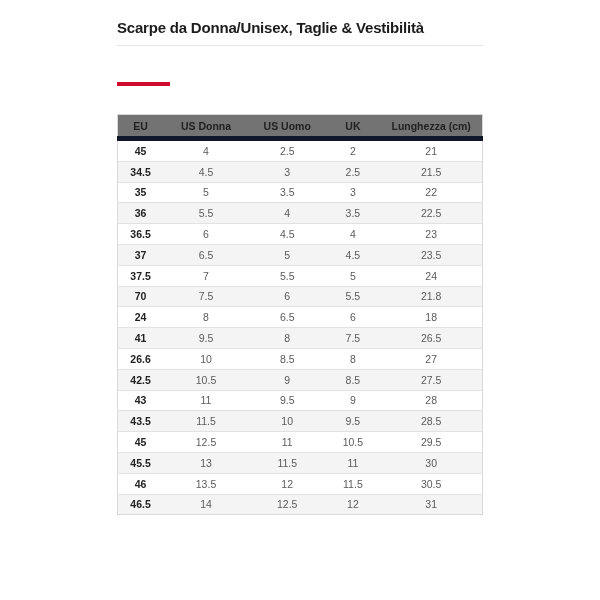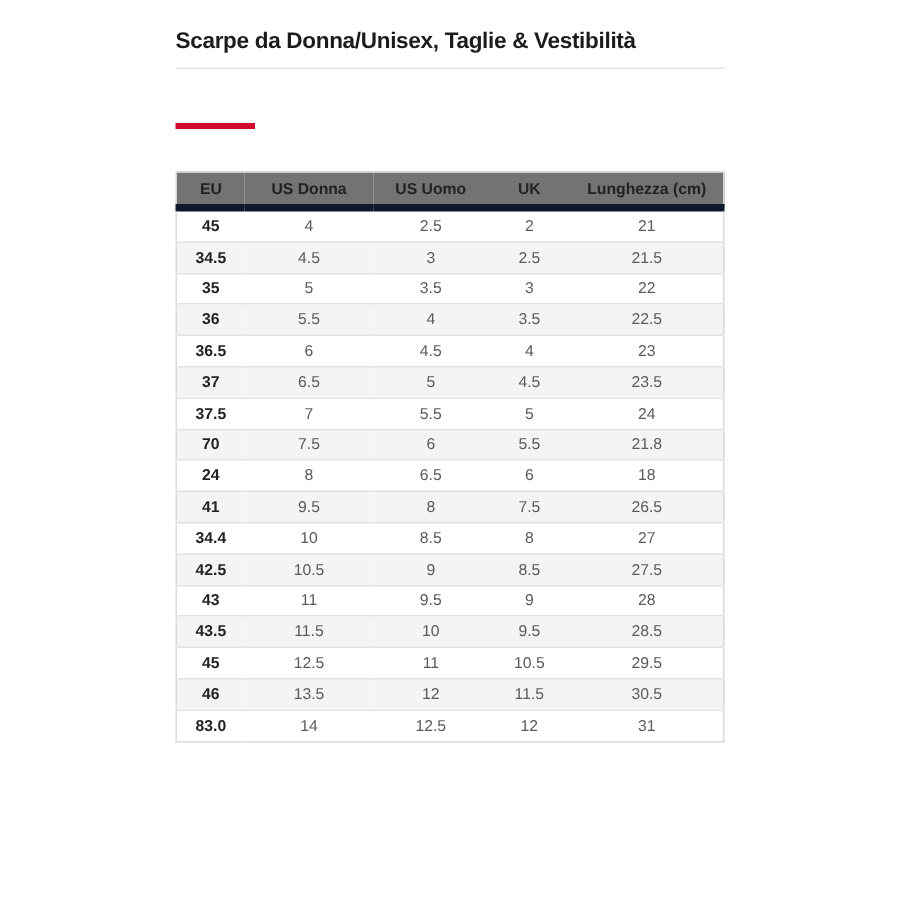--- a/index.html
+++ b/index.html
@@ -172,21 +172,21 @@
         <td>18</td>
       </tr>
       <tr>
         <td class="eu">41</td>
         <td>9.5</td>
         <td>8</td>
         <td>7.5</td>
         <td>26.5</td>
       </tr>
       <tr>
-        <td class="eu">34.4</td>
+        <td class="eu">26.6</td>
         <td>10</td>
         <td>8.5</td>
         <td>8</td>
         <td>27</td>
       </tr>
       <tr>
         <td class="eu">42.5</td>
         <td>10.5</td>
         <td>9</td>
         <td>8.5</td>
@@ -207,27 +207,34 @@
         <td>28.5</td>
       </tr>
       <tr>
         <td class="eu">45</td>
         <td>12.5</td>
         <td>11</td>
         <td>10.5</td>
         <td>29.5</td>
       </tr>
       <tr>
+        <td class="eu">45.5</td>
+        <td>13</td>
+        <td>11.5</td>
+        <td>11</td>
+        <td>30</td>
+      </tr>
+      <tr>
         <td class="eu">46</td>
         <td>13.5</td>
         <td>12</td>
         <td>11.5</td>
         <td>30.5</td>
       </tr>
       <tr>
-        <td class="eu">83.0</td>
+        <td class="eu">46.5</td>
         <td>14</td>
         <td>12.5</td>
         <td>12</td>
         <td>31</td>
       </tr>
     </tbody>
 </table>
 
 </body></html>

